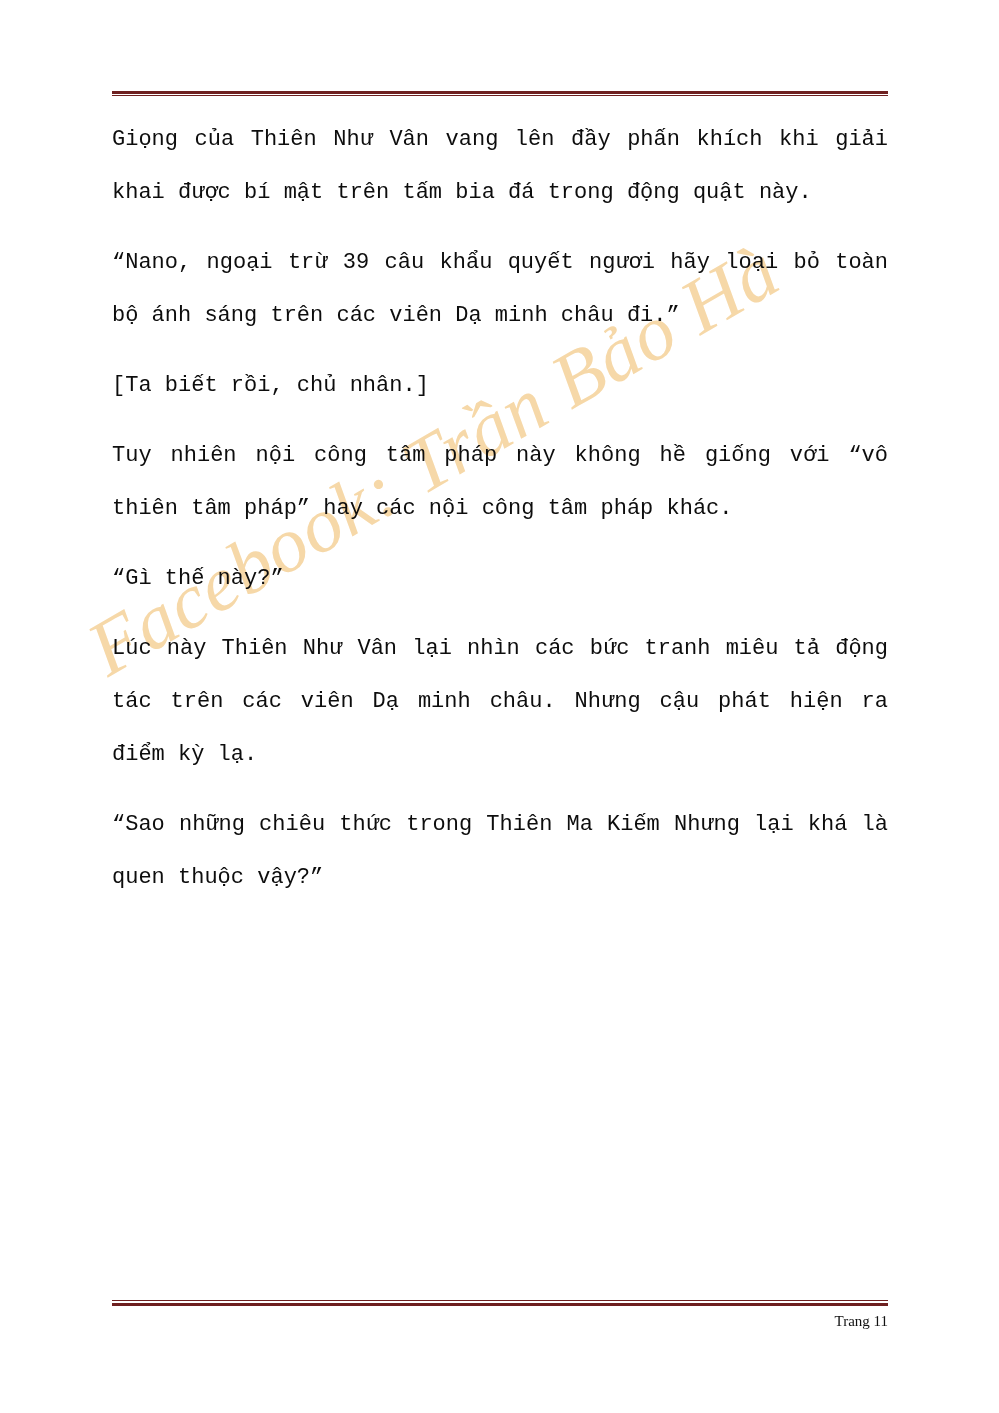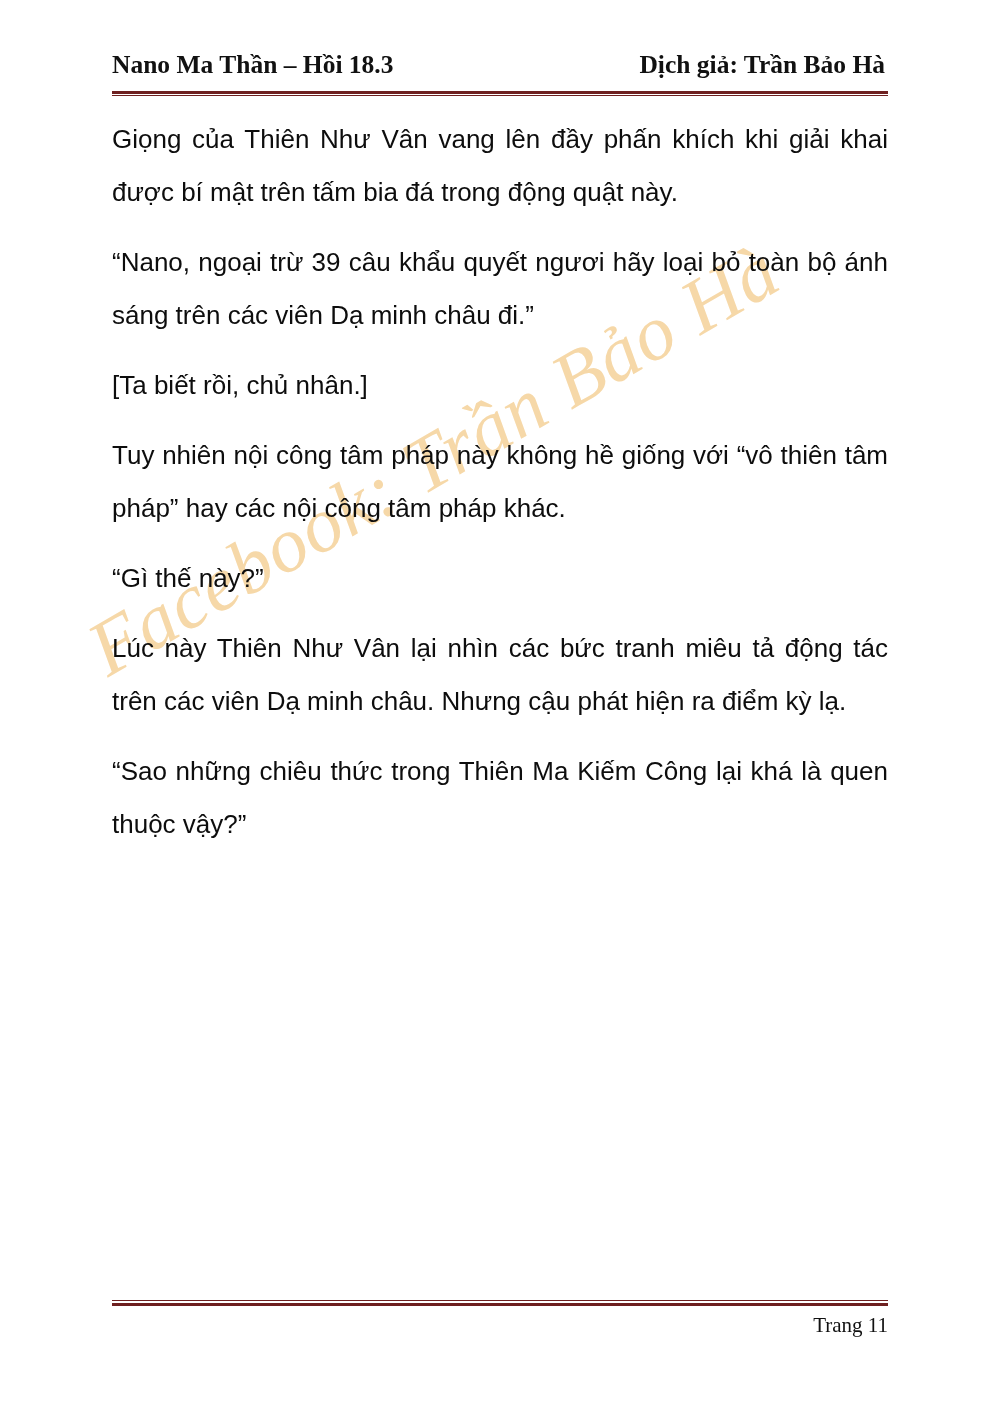--- a/index.html
+++ b/index.html
@@ -98,27 +98,27 @@
 
   
   .content {
     position: absolute;
     left: 112px;
     top: 113px;
     width: 776px;
     z-index: 10;
   }
   .para {
-    font-size: 26px;
+    font-size: 22px;
     line-height: 53px;
     text-align: justify;
     text-justify: inter-word;
     margin: 0 0 17px 0;
     color: #0d0d0d;
-    font-family: Liberation Sans, sans-serif;
+    font-family: Liberation Mono, monospace;
     hyphens: none;
   }
   .para:last-child { margin-bottom: 0; }
   .para.last-line-left { text-align-last: left; }
 
   
   .rule-bottom {
     position: absolute;
     left: 112px;
     top: 1300px;
@@ -140,54 +140,48 @@
     height: 3px;
     background: #6e2020;
   }
   .footer {
     position: absolute;
     left: 112px;
     top: 1313px;
     width: 776px;
     z-index: 10;
     text-align: right;
-    font-size: 21px;
+    font-size: 15px;
     color: #111;
     font-family: "Liberation Serif", serif;
   }
 </style>
 </head>
 <body>
 
 <div class="page">
 
   <div class="watermark">
     <div class="watermark-text">Facebook: Trần Bảo Hà</div>
   </div>
 
-  <div class="header">
-    <div class="header-row">
-      <div class="header-left">Nano Ma Thần – Hồi 18.3</div>
-      <div class="header-right">Dịch giả: Trần Bảo Hà</div>
-    </div>
-  </div>
 
   <div class="rule-top">
     <div class="thick"></div>
     <div class="thin"></div>
   </div>
 
   <div class="content">
     <p class="para last-line-left">Giọng của Thiên Như Vân vang lên đầy phấn khích khi giải khai được bí mật trên tấm bia đá trong động quật này.</p>
     <p class="para last-line-left">“Nano, ngoại trừ 39 câu khẩu quyết ngươi hãy loại bỏ toàn bộ ánh sáng trên các viên Dạ minh châu đi.”</p>
     <p class="para last-line-left">[Ta biết rồi, chủ nhân.]</p>
     <p class="para last-line-left">Tuy nhiên nội công tâm pháp này không hề giống với “vô thiên tâm pháp” hay các nội công tâm pháp khác.</p>
     <p class="para last-line-left">“Gì thế này?”</p>
     <p class="para last-line-left">Lúc này Thiên Như Vân lại nhìn các bức tranh miêu tả động tác trên các viên Dạ minh châu. Nhưng cậu phát hiện ra điểm kỳ lạ.</p>
-    <p class="para last-line-left">“Sao những chiêu thức trong Thiên Ma Kiếm Công lại khá là quen thuộc vậy?”</p>
+    <p class="para last-line-left">“Sao những chiêu thức trong Thiên Ma Kiếm Nhưng lại khá là quen thuộc vậy?”</p>
   </div>
 
   <div class="rule-bottom">
     <div class="thin"></div>
     <div class="thick"></div>
   </div>
 
   <div class="footer">
     <span>Trang 11</span>
   </div>

